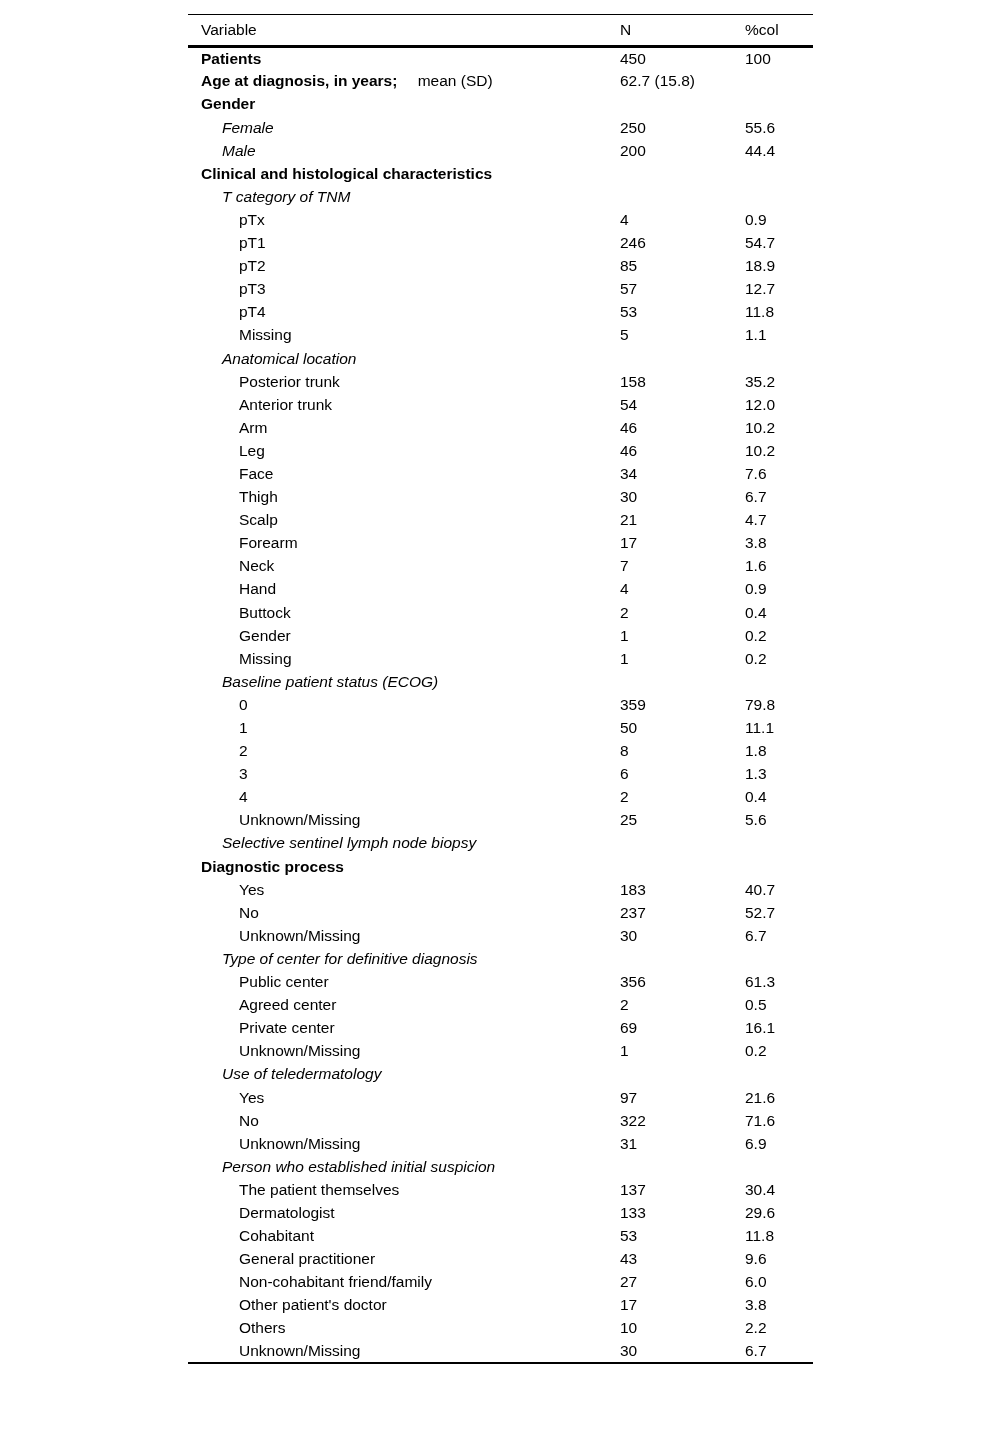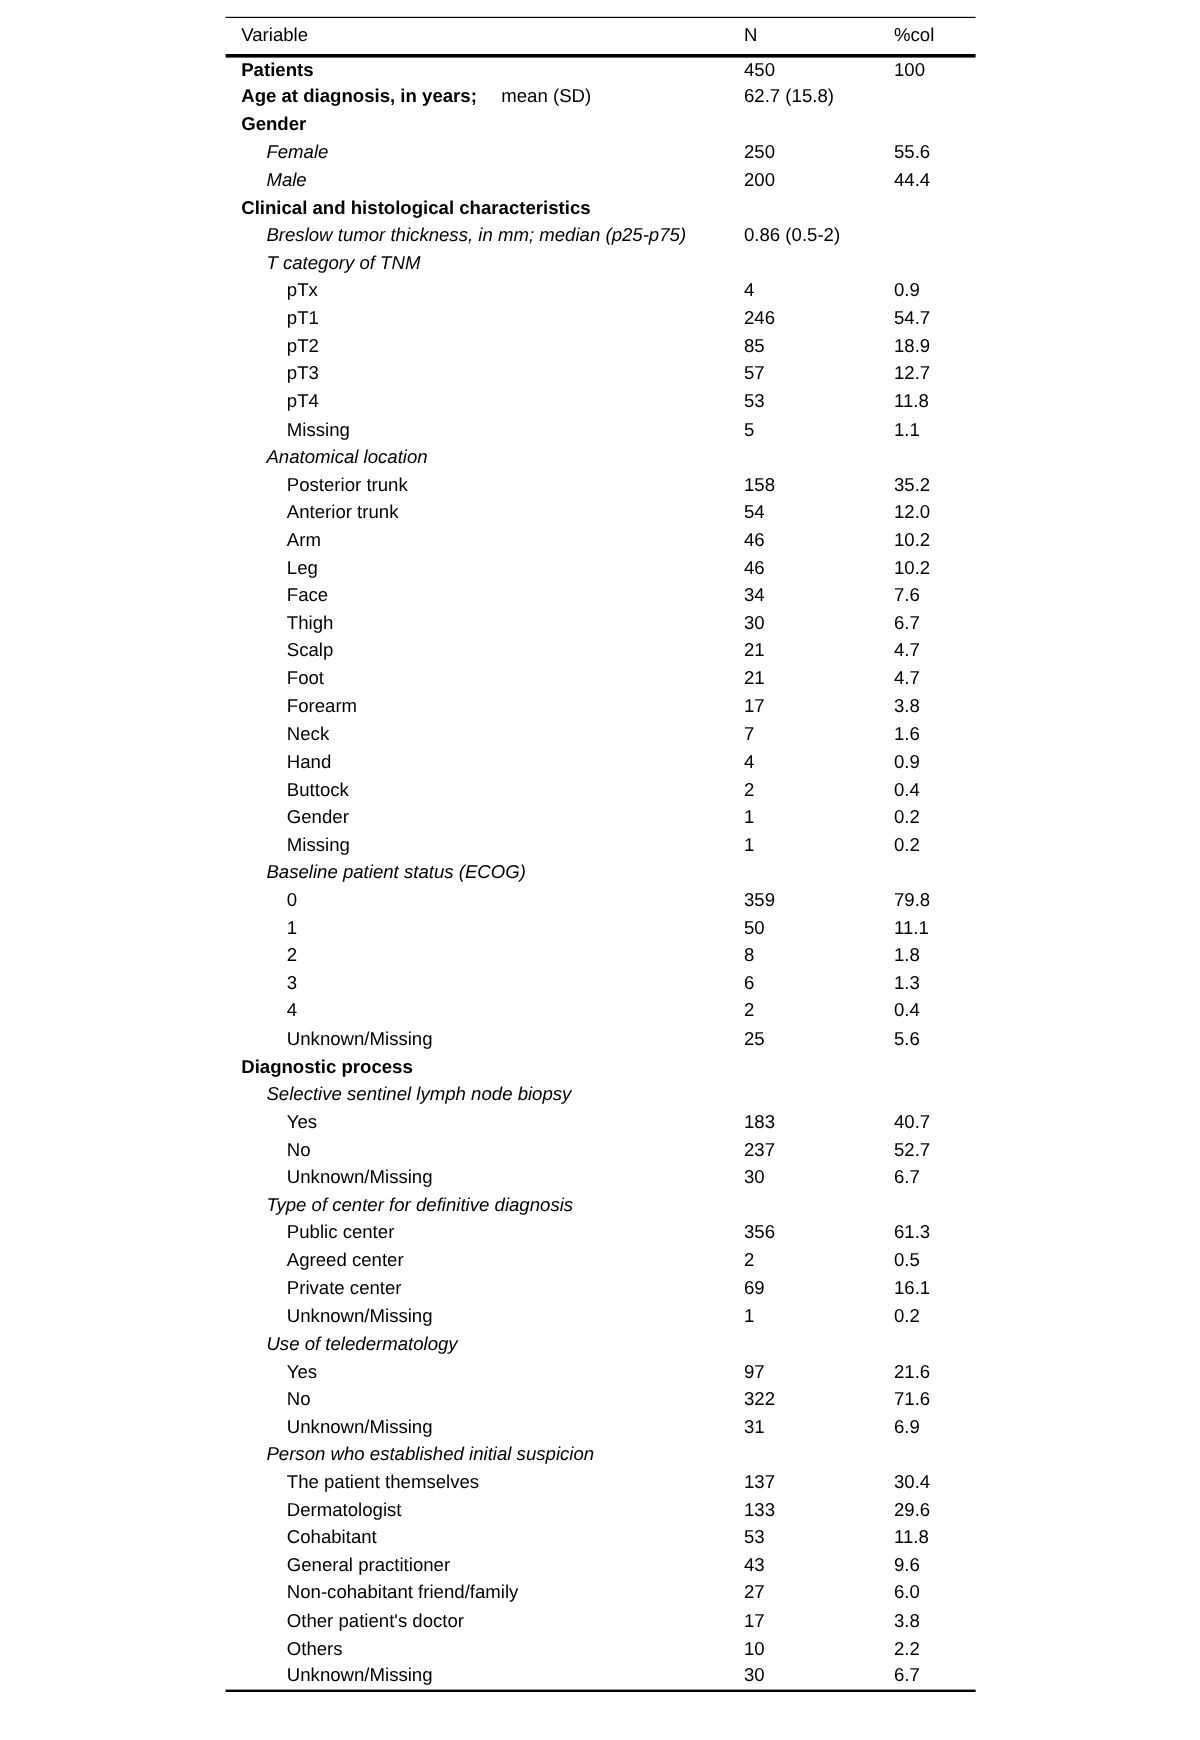--- a/index.html
+++ b/index.html
@@ -96,25 +96,20 @@
     <td class="n-cell">200</td>
     <td class="pct-cell">44.4</td>
   </tr>
 
   <tr>
     <td class="var-cell indent-0 bold"><span class="label">Clinical and histological characteristics</span><span class="suffix"></span></td>
     <td class="n-cell"></td>
     <td class="pct-cell"></td>
   </tr>
 
-  <tr>
-    <td class="var-cell indent-1 italic"><span class="label">Breslow tumor thickness, in mm; median (p25-p75)</span><span class="suffix"></span></td>
-    <td class="n-cell">0.86 (0.5-2)</td>
-    <td class="pct-cell"></td>
-  </tr>
 
   <tr>
     <td class="var-cell indent-1 italic"><span class="label">T category of TNM</span><span class="suffix"></span></td>
     <td class="n-cell"></td>
     <td class="pct-cell"></td>
   </tr>
 
   <tr>
     <td class="var-cell indent-2 plain"><span class="label">pTx</span><span class="suffix"></span></td>
     <td class="n-cell">4</td>
@@ -192,25 +187,20 @@
     <td class="n-cell">30</td>
     <td class="pct-cell">6.7</td>
   </tr>
 
   <tr>
     <td class="var-cell indent-2 plain"><span class="label">Scalp</span><span class="suffix"></span></td>
     <td class="n-cell">21</td>
     <td class="pct-cell">4.7</td>
   </tr>
 
-  <tr>
-    <td class="var-cell indent-2 plain"><span class="label">Foot</span><span class="suffix"></span></td>
-    <td class="n-cell">21</td>
-    <td class="pct-cell">4.7</td>
-  </tr>
 
   <tr>
     <td class="var-cell indent-2 plain"><span class="label">Forearm</span><span class="suffix"></span></td>
     <td class="n-cell">17</td>
     <td class="pct-cell">3.8</td>
   </tr>
 
 
   <tr>
     <td class="var-cell indent-2 plain"><span class="label">Neck</span><span class="suffix"></span></td>
@@ -278,27 +268,27 @@
     <td class="pct-cell">0.4</td>
   </tr>
 
   <tr>
     <td class="var-cell indent-2 plain"><span class="label">Unknown/Missing</span><span class="suffix"></span></td>
     <td class="n-cell">25</td>
     <td class="pct-cell">5.6</td>
   </tr>
 
   <tr>
+    <td class="var-cell indent-1 italic"><span class="label">Selective sentinel lymph node biopsy</span><span class="suffix"></span></td>
+    <td class="n-cell"></td>
+    <td class="pct-cell"></td>
+  </tr>
+
+  <tr>
     <td class="var-cell indent-0 bold"><span class="label">Diagnostic process</span><span class="suffix"></span></td>
-    <td class="n-cell"></td>
-    <td class="pct-cell"></td>
-  </tr>
-
-  <tr>
-    <td class="var-cell indent-1 italic"><span class="label">Selective sentinel lymph node biopsy</span><span class="suffix"></span></td>
     <td class="n-cell"></td>
     <td class="pct-cell"></td>
   </tr>
 
   <tr>
     <td class="var-cell indent-2 plain"><span class="label">Yes</span><span class="suffix"></span></td>
     <td class="n-cell">183</td>
     <td class="pct-cell">40.7</td>
   </tr>
 

